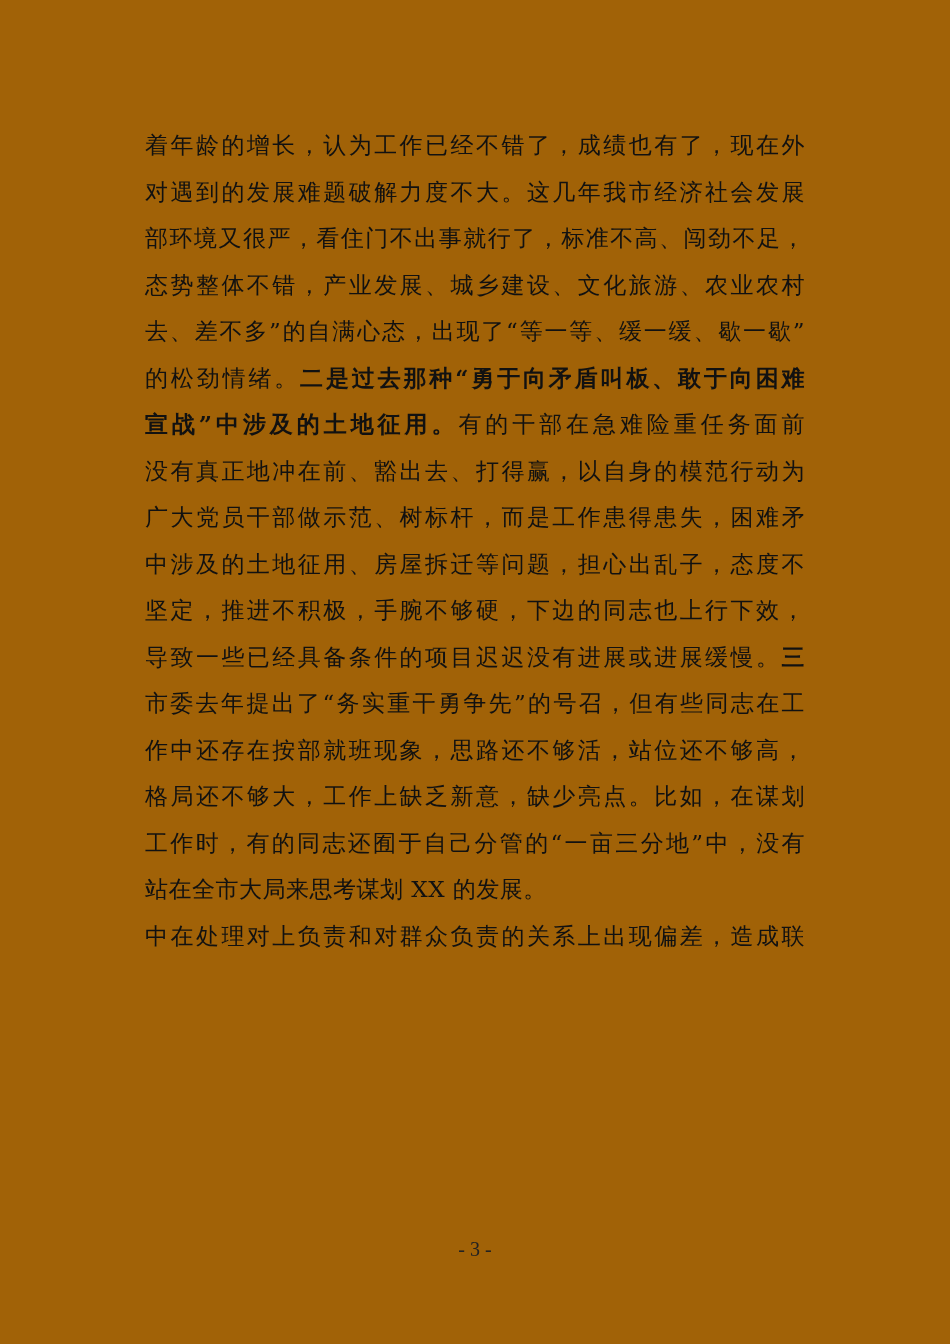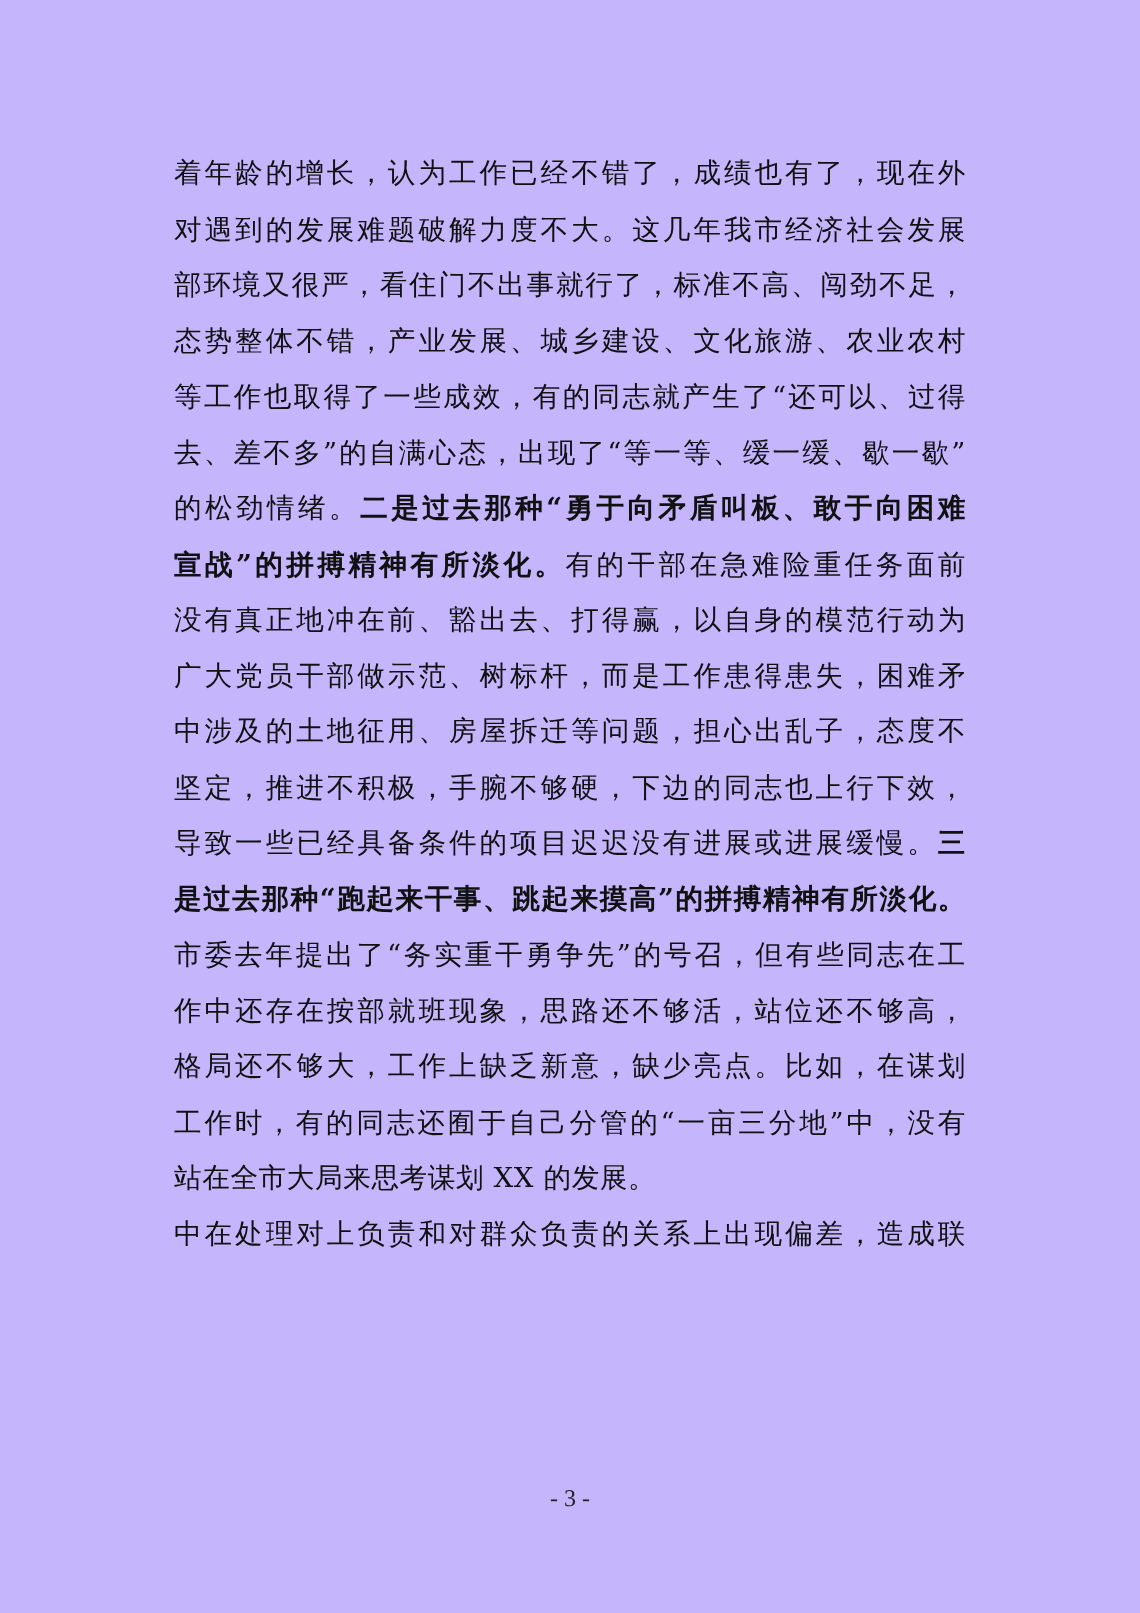--- a/index.html
+++ b/index.html
@@ -1,46 +1,44 @@
 <!DOCTYPE html>
 <html><head>
   <meta charset="utf-8">
   <style>
     html, body { margin:0; padding:0; background:#ffffff; }
     body { width:950px; height:1344px; position:relative; overflow:hidden;
            font-family:"DejaVu Serif", "Liberation Serif", serif; color:#111; }
-    .page { position:absolute; left:0; top:0; width:950px; height:1344px; background:#c4b5fd; }
+    .page { position:absolute; left:0; top:0; width:950px; height:1344px; background:#a16207; }
     .body-text { position:absolute; left:145px; top:122px; width:660px; }
     .line { height:46.5px; line-height:46.5px; font-size:23px; white-space:nowrap;
             text-align:justify; text-align-last:justify; letter-spacing:0.5px; }
     .line.last { text-align-last:left; }
     .line.indent { padding-left:58px; }
     .b { font-weight:bold; }
     .page-number { position:absolute; left:0; width:950px; top:1238px; text-align:center;
                    font-size:20px; font-family:"Liberation Serif", serif; color:#222; }
   </style>
 </head>
 <body>
 
 <div class="page">
   <div class="body-text" id="body-text">
       <div class="line"><span>着年龄的增长，认为工作已经不错了，成绩也有了，现在外</span></div>
       <div class="line"><span>对遇到的发展难题破解力度不大。这几年我市经济社会发展</span></div>
       <div class="line"><span>部环境又很严，看住门不出事就行了，标准不高、闯劲不足，</span></div>
       <div class="line"><span>态势整体不错，产业发展、城乡建设、文化旅游、农业农村</span></div>
-      <div class="line"><span>等工作也取得了一些成效，有的同志就产生了“还可以、过得</span></div>
       <div class="line"><span>去、差不多”的自满心态，出现了“等一等、缓一缓、歇一歇”</span></div>
       <div class="line"><span>的松劲情绪。</span><span class="b">二是过去那种“勇于向矛盾叫板、敢于向困难</span></div>
-      <div class="line"><span class="b">宣战”的拼搏精神有所淡化。</span><span>有的干部在急难险重任务面前</span></div>
+      <div class="line"><span class="b">宣战”中涉及的土地征用。</span><span>有的干部在急难险重任务面前</span></div>
       <div class="line"><span>没有真正地冲在前、豁出去、打得赢，以自身的模范行动为</span></div>
       <div class="line"><span>广大党员干部做示范、树标杆，而是工作患得患失，困难矛</span></div>
       <div class="line"><span>中涉及的土地征用、房屋拆迁等问题，担心出乱子，态度不</span></div>
       <div class="line"><span>坚定，推进不积极，手腕不够硬，下边的同志也上行下效，</span></div>
       <div class="line"><span>导致一些已经具备条件的项目迟迟没有进展或进展缓慢。</span><span class="b">三</span></div>
-      <div class="line"><span class="b">是过去那种“跑起来干事、跳起来摸高”的拼搏精神有所淡化。</span></div>
       <div class="line"><span>市委去年提出了“务实重干勇争先”的号召，但有些同志在工</span></div>
       <div class="line"><span>作中还存在按部就班现象，思路还不够活，站位还不够高，</span></div>
       <div class="line"><span>格局还不够大，工作上缺乏新意，缺少亮点。比如，在谋划</span></div>
       <div class="line"><span>工作时，有的同志还囿于自己分管的“一亩三分地”中，没有</span></div>
       <div class="line last"><span>站在全市大局来思考谋划 XX 的发展。</span></div>
       <div class="line"><span>中在处理对上负责和对群众负责的关系上出现偏差，造成联</span></div>
     </div>
   <div class="page-number">- 3 -</div>
 </div>
 

